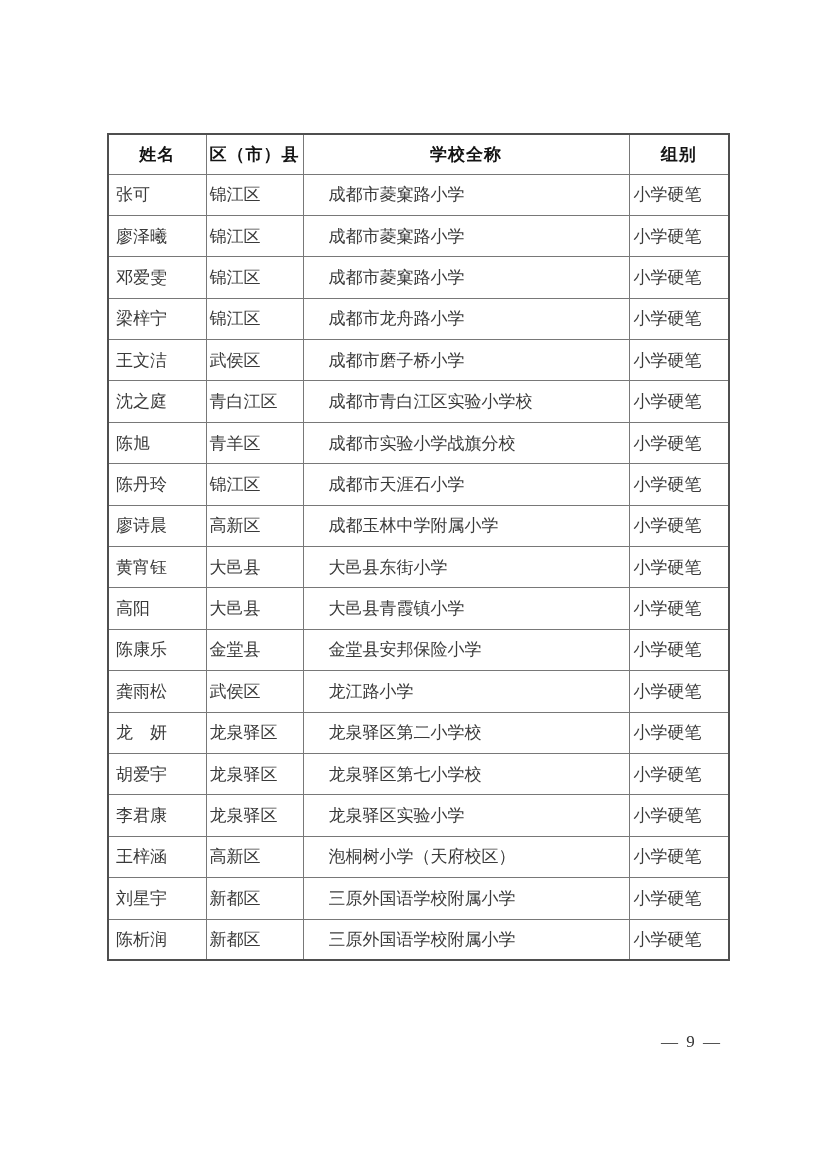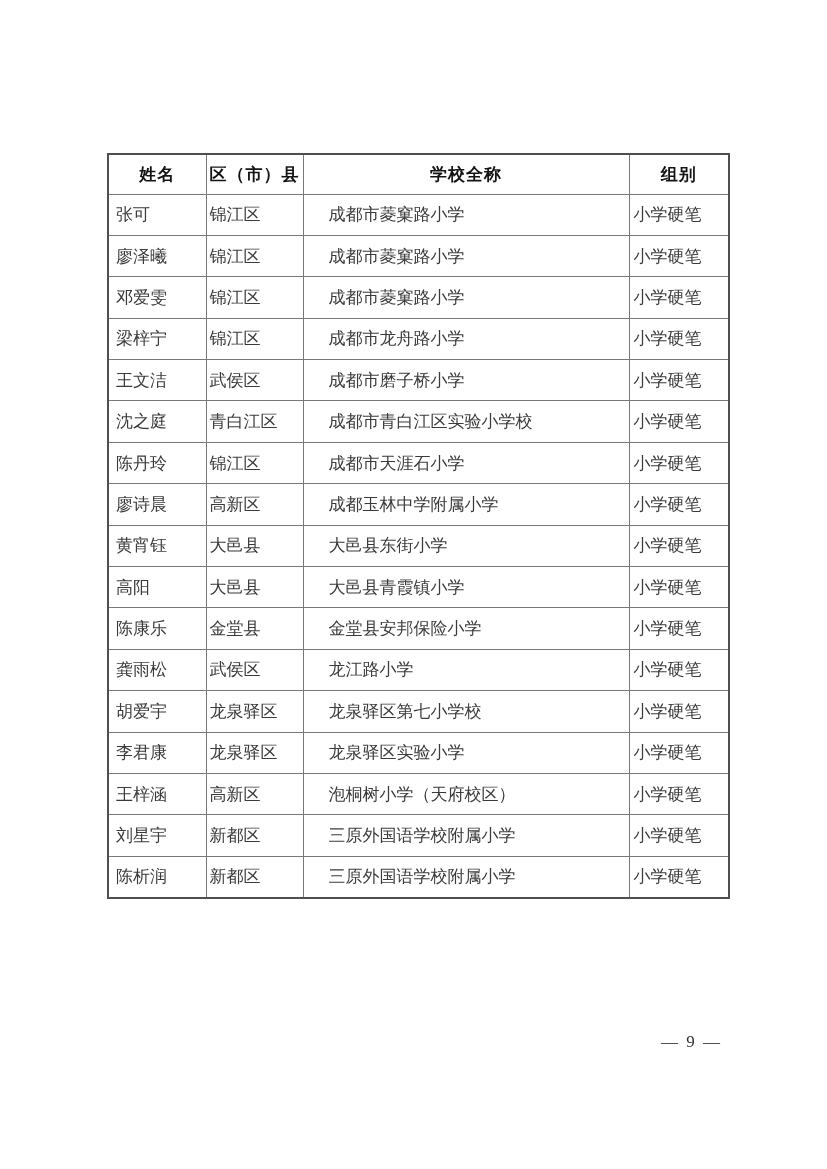--- a/index.html
+++ b/index.html
@@ -17,21 +17,20 @@
     background: #ffffff;
   }
   table.roster {
     position: absolute;
     left: 107px;
     top: 133px;
     width: 621px;
     border-collapse: collapse;
     table-layout: fixed;
     border: 2px solid #4f4f4f;
-    margin-top: 20px;
   }
   table.roster col.c-name     { width: 98px; }
   table.roster col.c-district { width: 97px; }
   table.roster col.c-school   { width: 326px; }
   table.roster col.c-group    { width: 100px; }
   table.roster th, table.roster td {
     border: 1px solid #787878;
     font-size: 17px;
     overflow: hidden;
     white-space: nowrap;
@@ -119,20 +118,26 @@
       <td class="col-school">成都市磨子桥小学</td>
       <td class="col-group">小学硬笔</td>
     </tr>
         <tr>
       <td class="col-name">沈之庭</td>
       <td class="col-district">青白江区</td>
       <td class="col-school">成都市青白江区实验小学校</td>
       <td class="col-group">小学硬笔</td>
     </tr>
         <tr>
+      <td class="col-name">陈旭</td>
+      <td class="col-district">青羊区</td>
+      <td class="col-school">成都市实验小学战旗分校</td>
+      <td class="col-group">小学硬笔</td>
+    </tr>
+        <tr>
       <td class="col-name">陈丹玲</td>
       <td class="col-district">锦江区</td>
       <td class="col-school">成都市天涯石小学</td>
       <td class="col-group">小学硬笔</td>
     </tr>
         <tr>
       <td class="col-name">廖诗晨</td>
       <td class="col-district">高新区</td>
       <td class="col-school">成都玉林中学附属小学</td>
       <td class="col-group">小学硬笔</td>
@@ -155,20 +160,26 @@
       <td class="col-school">金堂县安邦保险小学</td>
       <td class="col-group">小学硬笔</td>
     </tr>
         <tr>
       <td class="col-name">龚雨松</td>
       <td class="col-district">武侯区</td>
       <td class="col-school">龙江路小学</td>
       <td class="col-group">小学硬笔</td>
     </tr>
         <tr>
+      <td class="col-name">龙　妍</td>
+      <td class="col-district">龙泉驿区</td>
+      <td class="col-school">龙泉驿区第二小学校</td>
+      <td class="col-group">小学硬笔</td>
+    </tr>
+        <tr>
       <td class="col-name">胡爱宇</td>
       <td class="col-district">龙泉驿区</td>
       <td class="col-school">龙泉驿区第七小学校</td>
       <td class="col-group">小学硬笔</td>
     </tr>
         <tr>
       <td class="col-name">李君康</td>
       <td class="col-district">龙泉驿区</td>
       <td class="col-school">龙泉驿区实验小学</td>
       <td class="col-group">小学硬笔</td>

